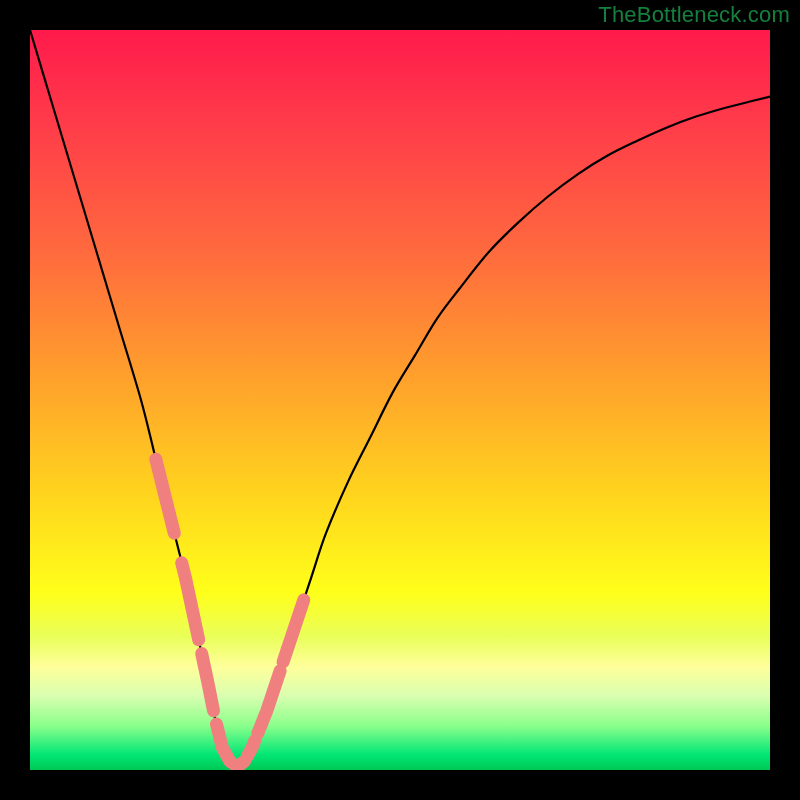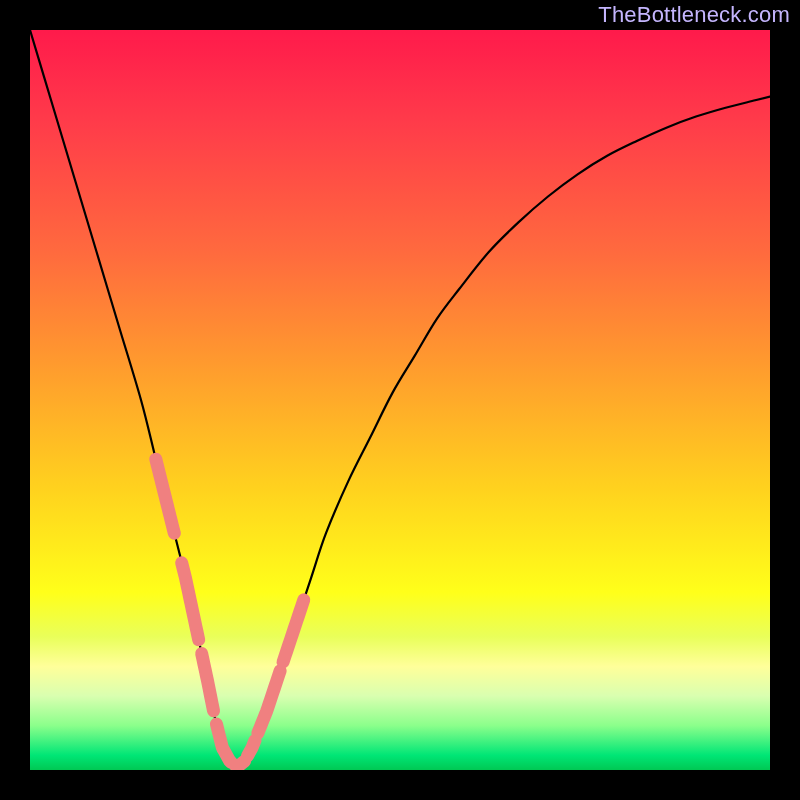--- a/index.html
+++ b/index.html
@@ -37,21 +37,21 @@
       #d9ffb0 90%,
       #8bff8b 94%,
       #00e676 98%,
       #00c853 100%
     );
   }
   .watermark {
     position: absolute;
     top: 2px;
     right: 10px;
-    color: #c4b5fd;
+    color: #15803d;
     font-size: 22px;
     font-weight: 500;
     letter-spacing: 0.2px;
     user-select: none;
   }
   svg.curve {
     position: absolute;
     top: 0;
     left: 0;
     width: 740px;

